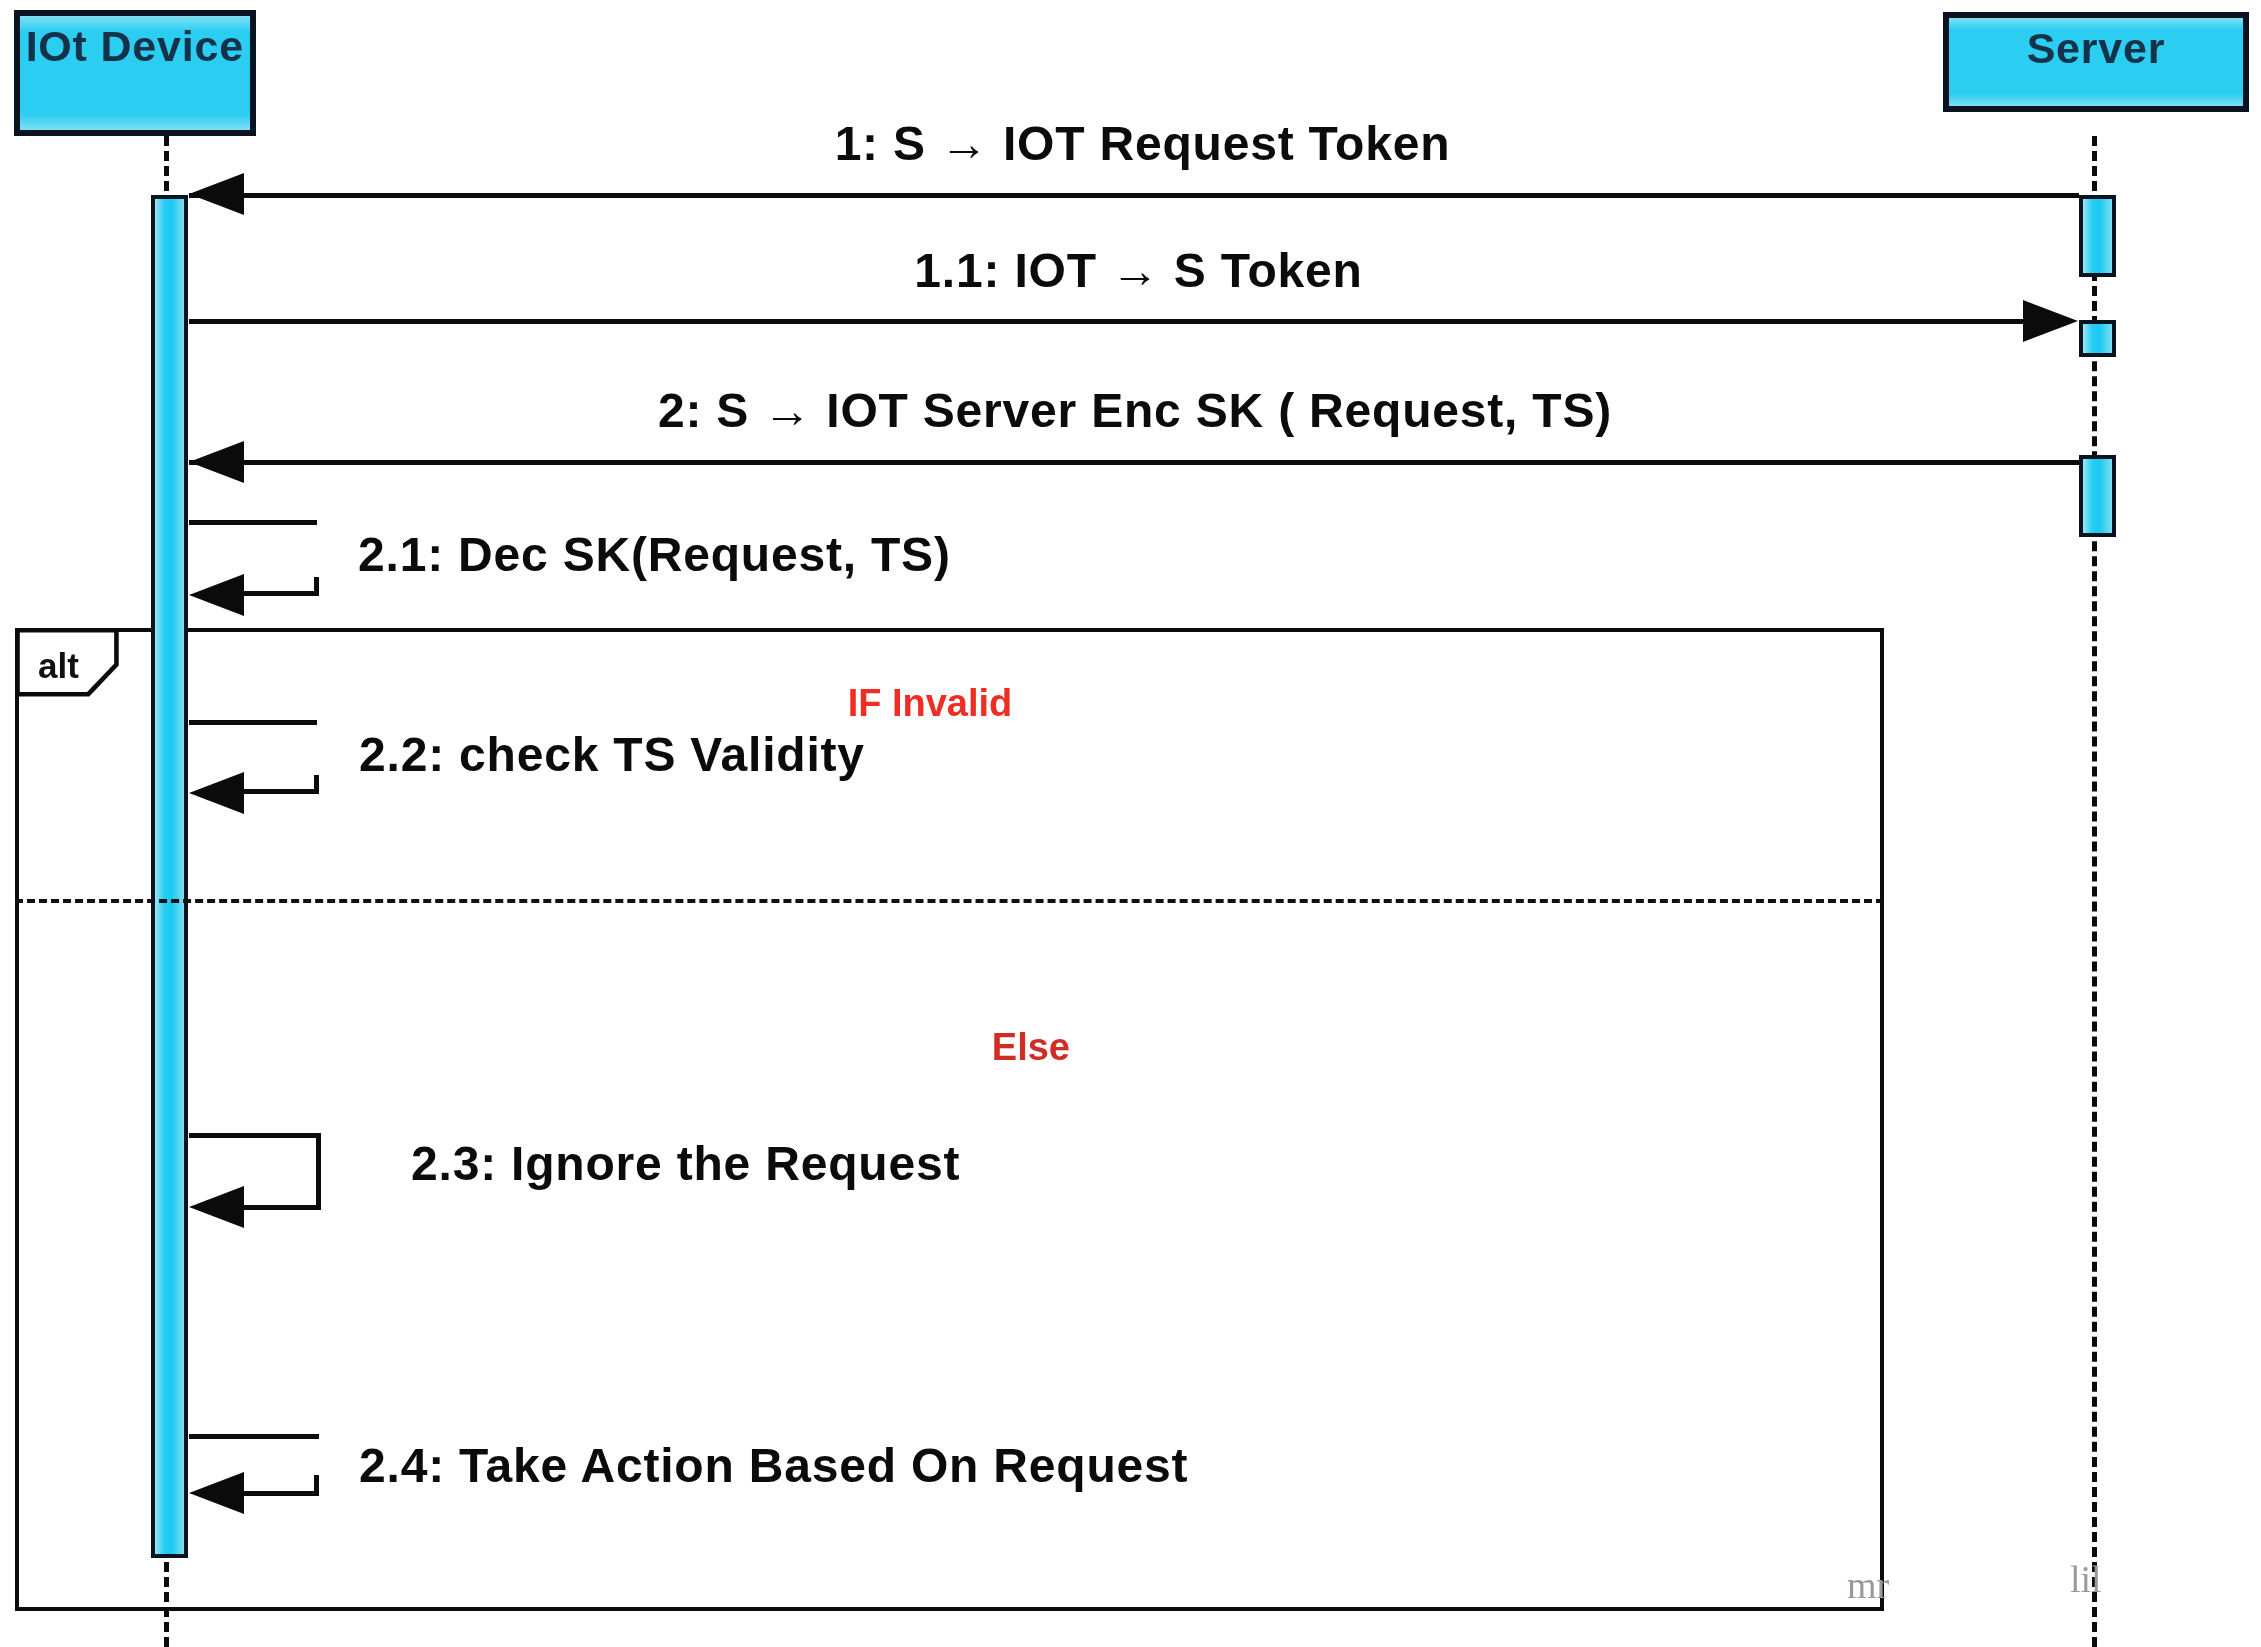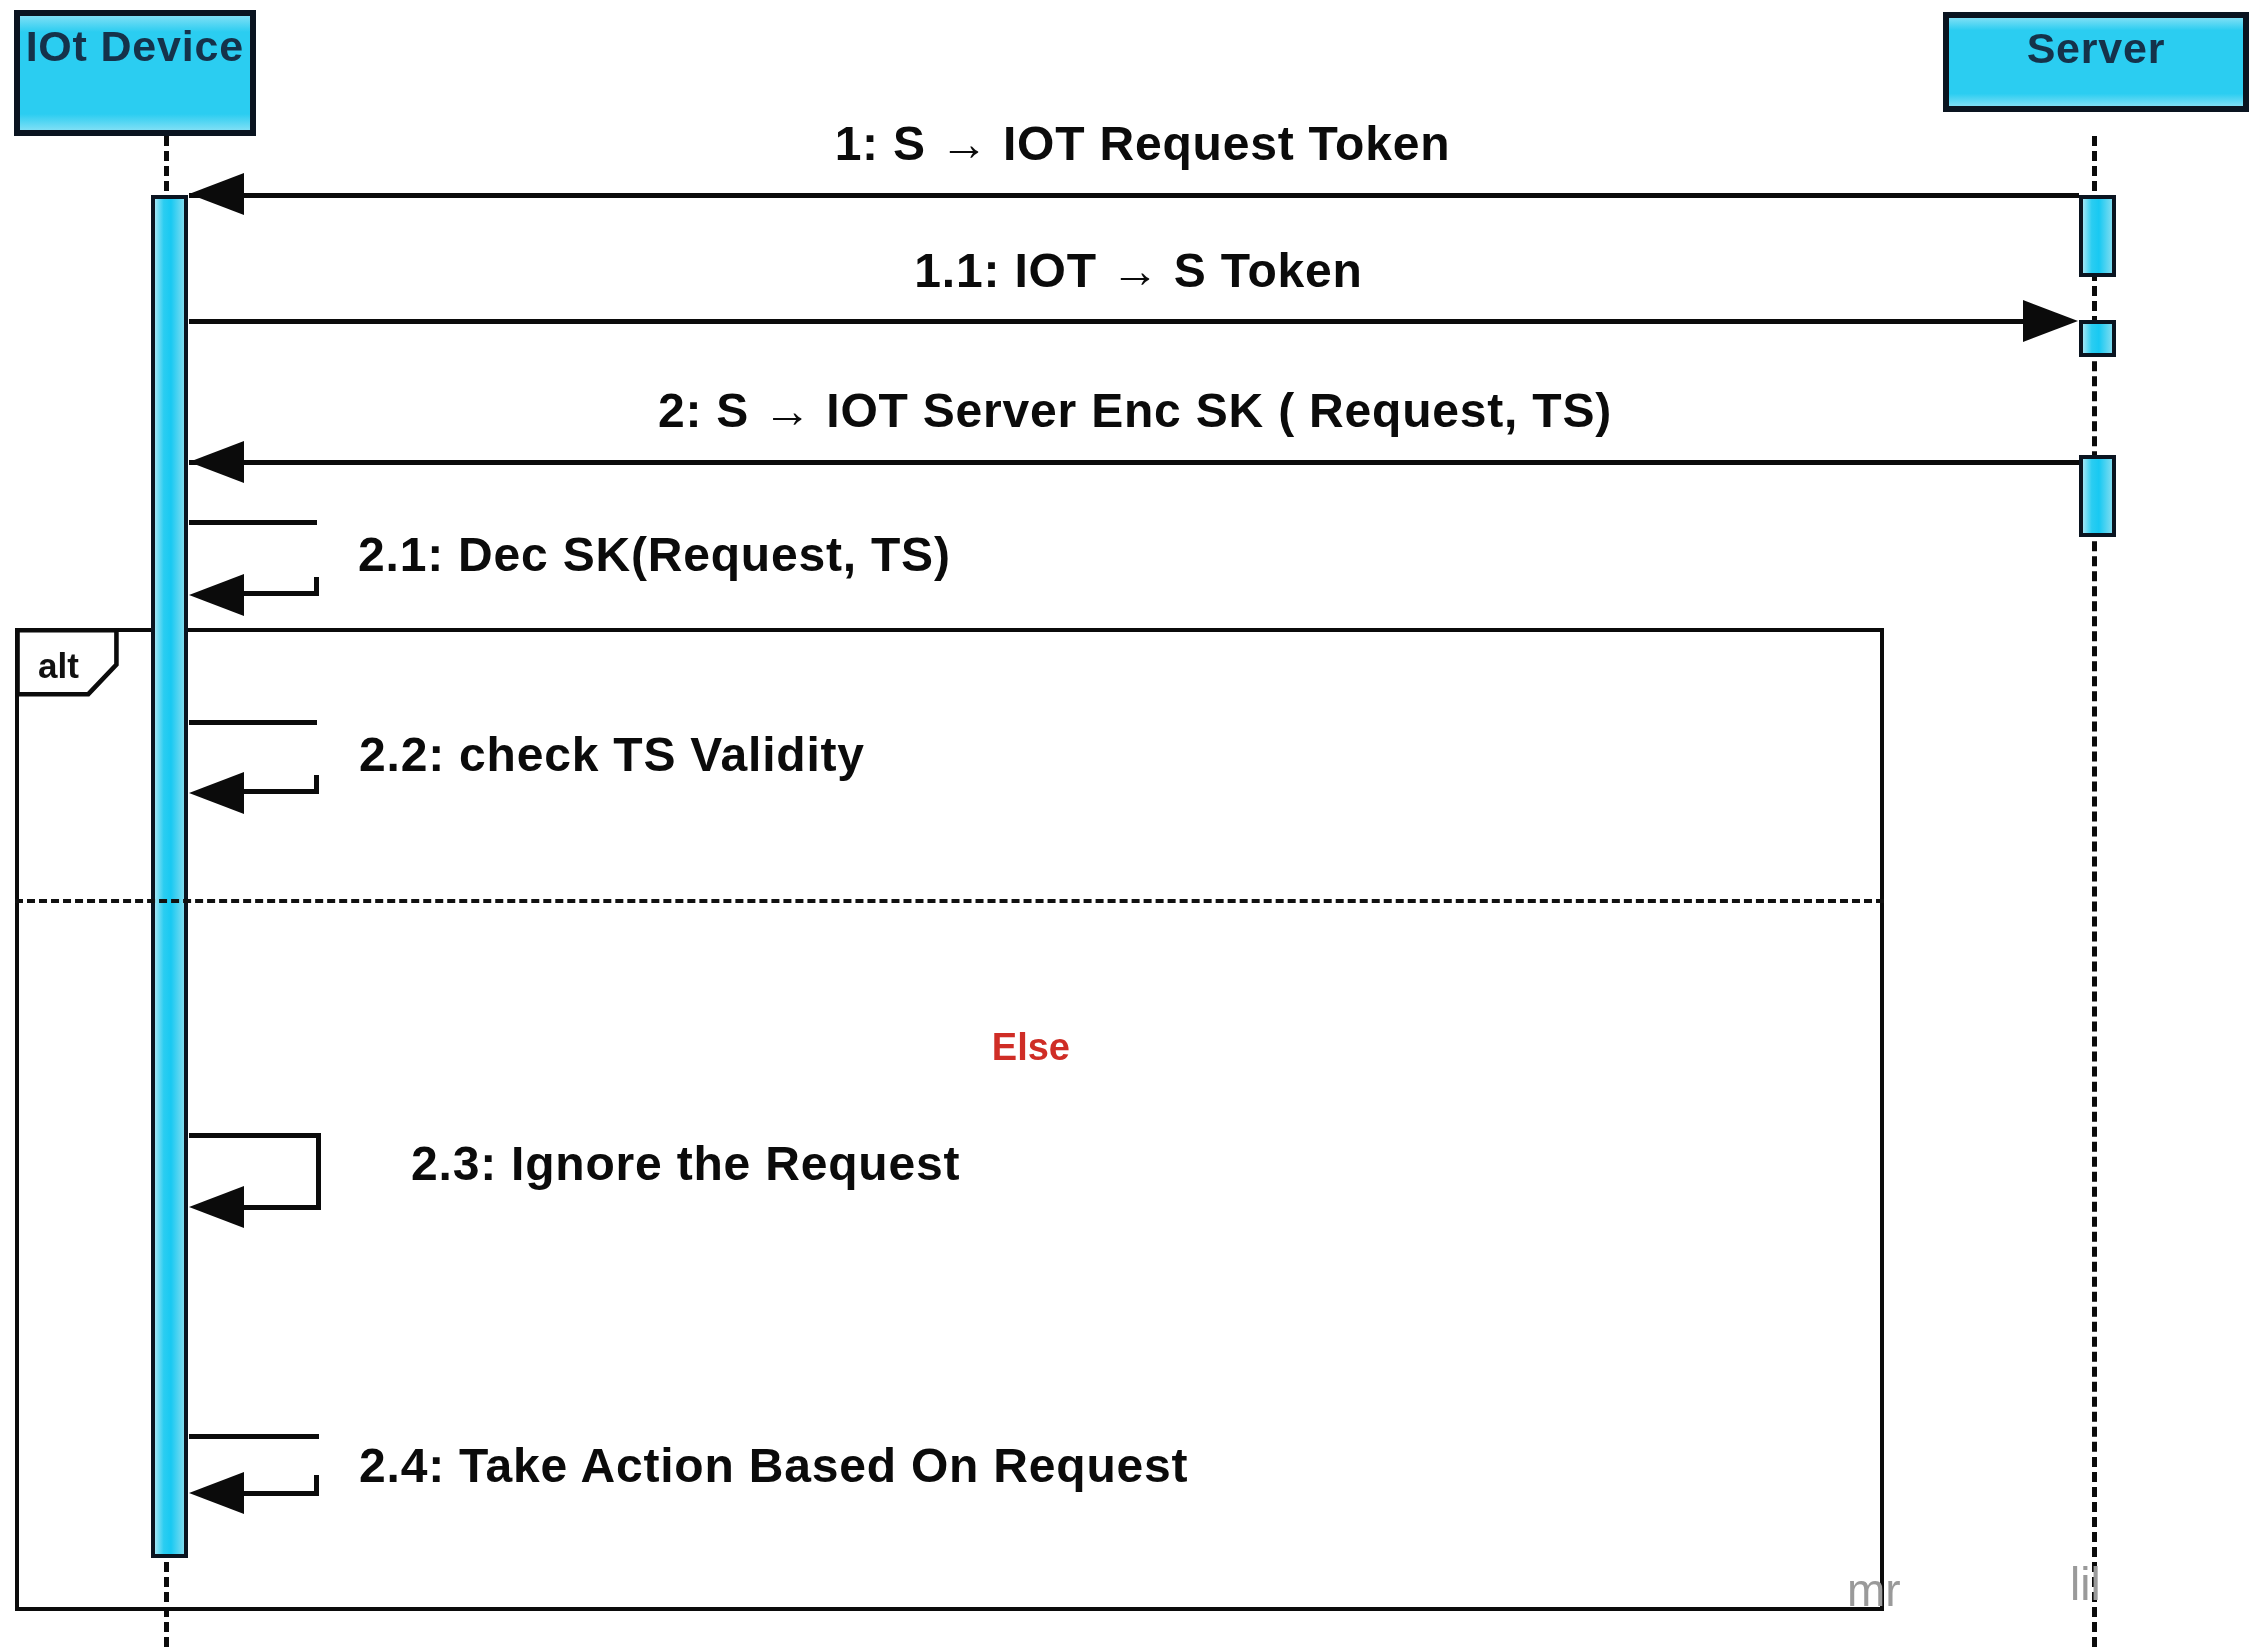--- a/index.html
+++ b/index.html
@@ -41,37 +41,38 @@
   .msg.center { text-align:center; }
   
   .alt-box { position:absolute; box-sizing:border-box; border:4.6px solid #0b0b0b;
              background:transparent; z-index:5; }
   .alt-divider { position:absolute; height:0; border-top:4.6px dashed #111111; z-index:40; }
   .alt-pentagon { position:absolute; z-index:15; }
   .guard { position:absolute; font-size:38px; font-weight:bold; white-space:nowrap;
            text-align:center; z-index:25; }
   .guard-if   { color:#ee2e24; }
   .guard-else { color:#cf2d26;text-align:right; }
-  .watermark { position:absolute; font-size:46px; color:#9a9a9a; z-index:45;
-               font-weight:normal; }
+  .watermark { position:absolute; font-size:38px; color:#9a9a9a; z-index:45;
+               font-weight:normal;font-family:Liberation Serif, serif; }
 </style>
 </head>
 <body>
 
 <div id="stage">
 
   <div class="lifeline" style="left:164px; top:136px; height:1511px;"></div>
   <div class="lifeline" style="left:2092px; top:136px; height:1511px;"></div>
 
   <div class="alt-box" style="left:15.3px; top:628px; width:1869px; height:983px;"></div>
   <div class="alt-divider" style="left:15.3px; top:899px; width:1869px;"></div>
   <svg class="alt-pentagon" style="left:15.3px; top:628px;" width="107" height="70" viewBox="0 0 140 92">
     <polygon points="3,3 133,3 133,48 96,87 3,87" fill="#ffffff" stroke="#0b0b0b" stroke-width="6"></polygon>
     <text x="30" y="66" font-size="46" font-weight="bold" fill="#111111" font-family="Liberation Sans, sans-serif">alt</text>
   </svg>
+  <div class="guard guard-if" style="left:739px; top:682px; width:382px;">IF Invalid</div>
   <div class="guard guard-else" style="left:688px; top:1026px; width:382px;">Else</div>
 
   <div class="actor" style="left:13.8px; top:10px; width:242px; height:126px;">
     <span class="actor-label">IOt Device</span>
   </div>
   <div class="actor" style="left:1943px; top:11.5px; width:306px; height:100px;">
     <span class="actor-label">Server</span>
   </div>
 
   <div class="hline" style="left:189px; top:193px; width:1890px;"></div>

